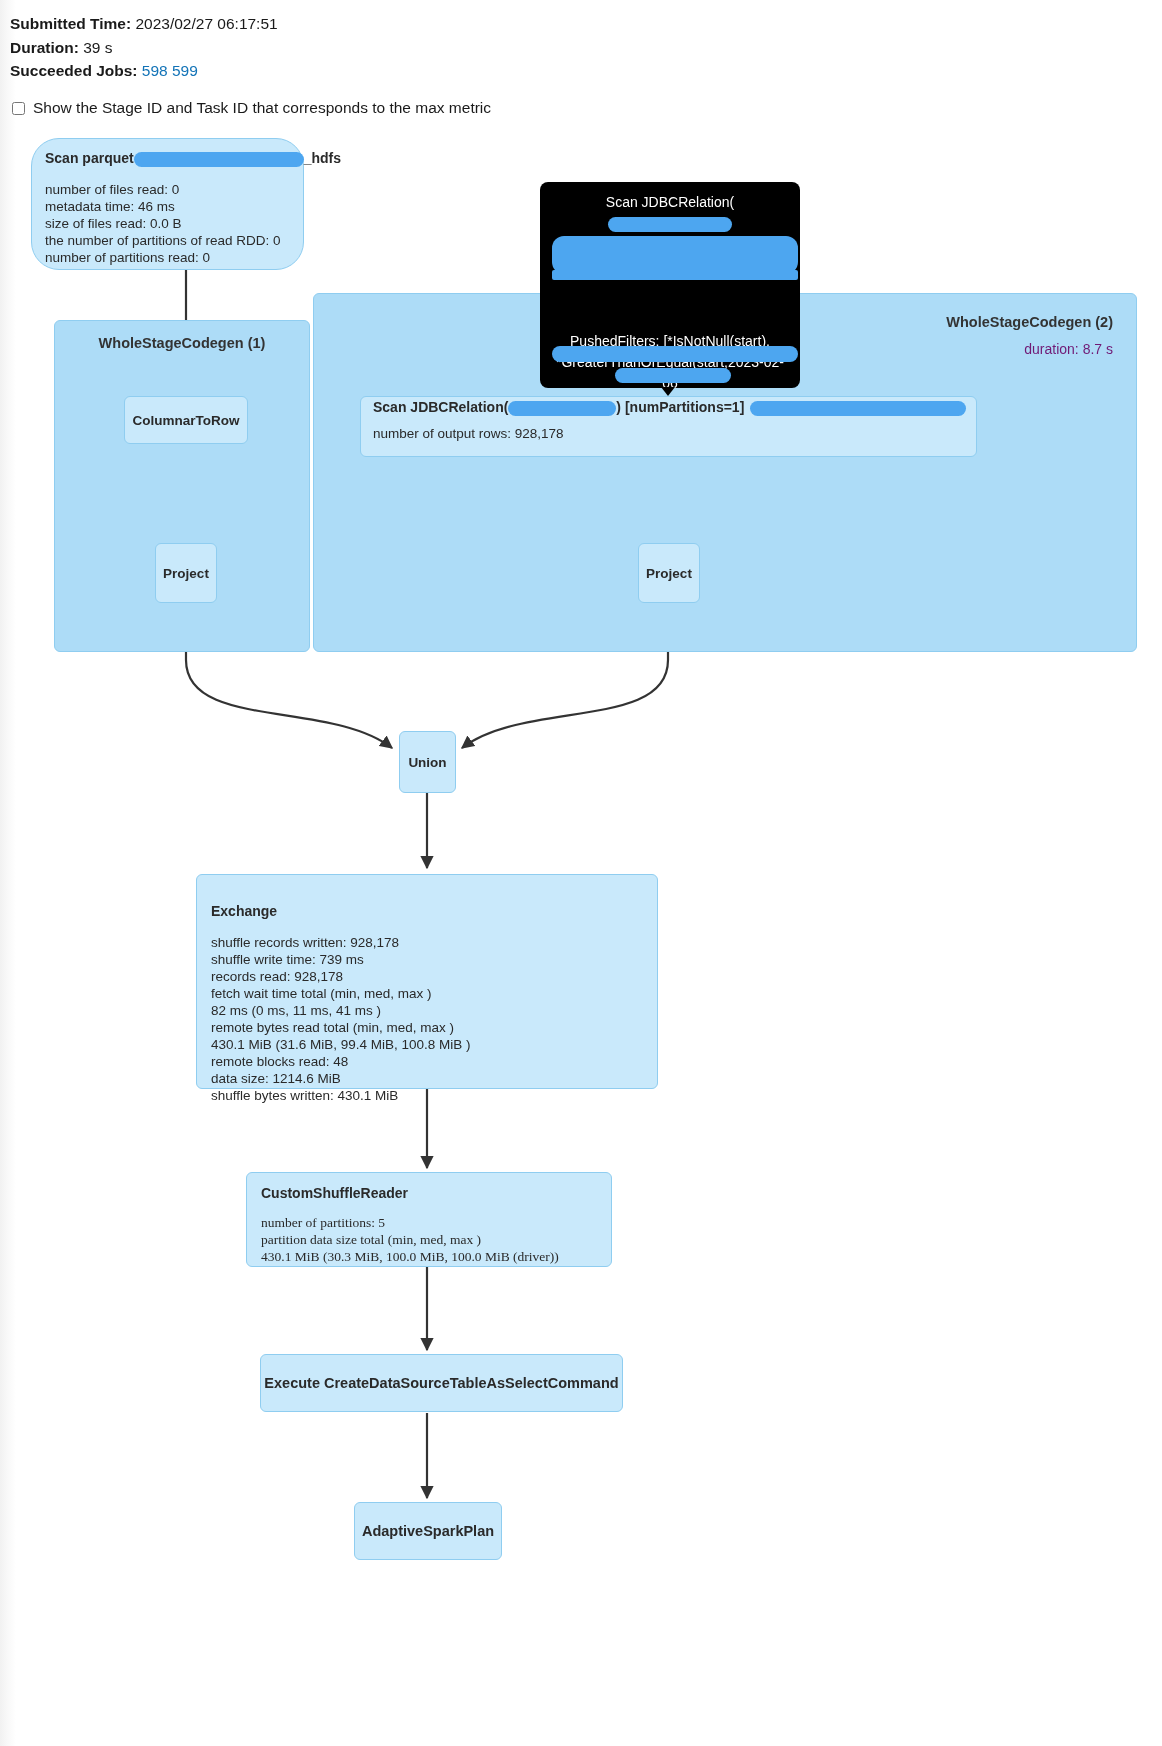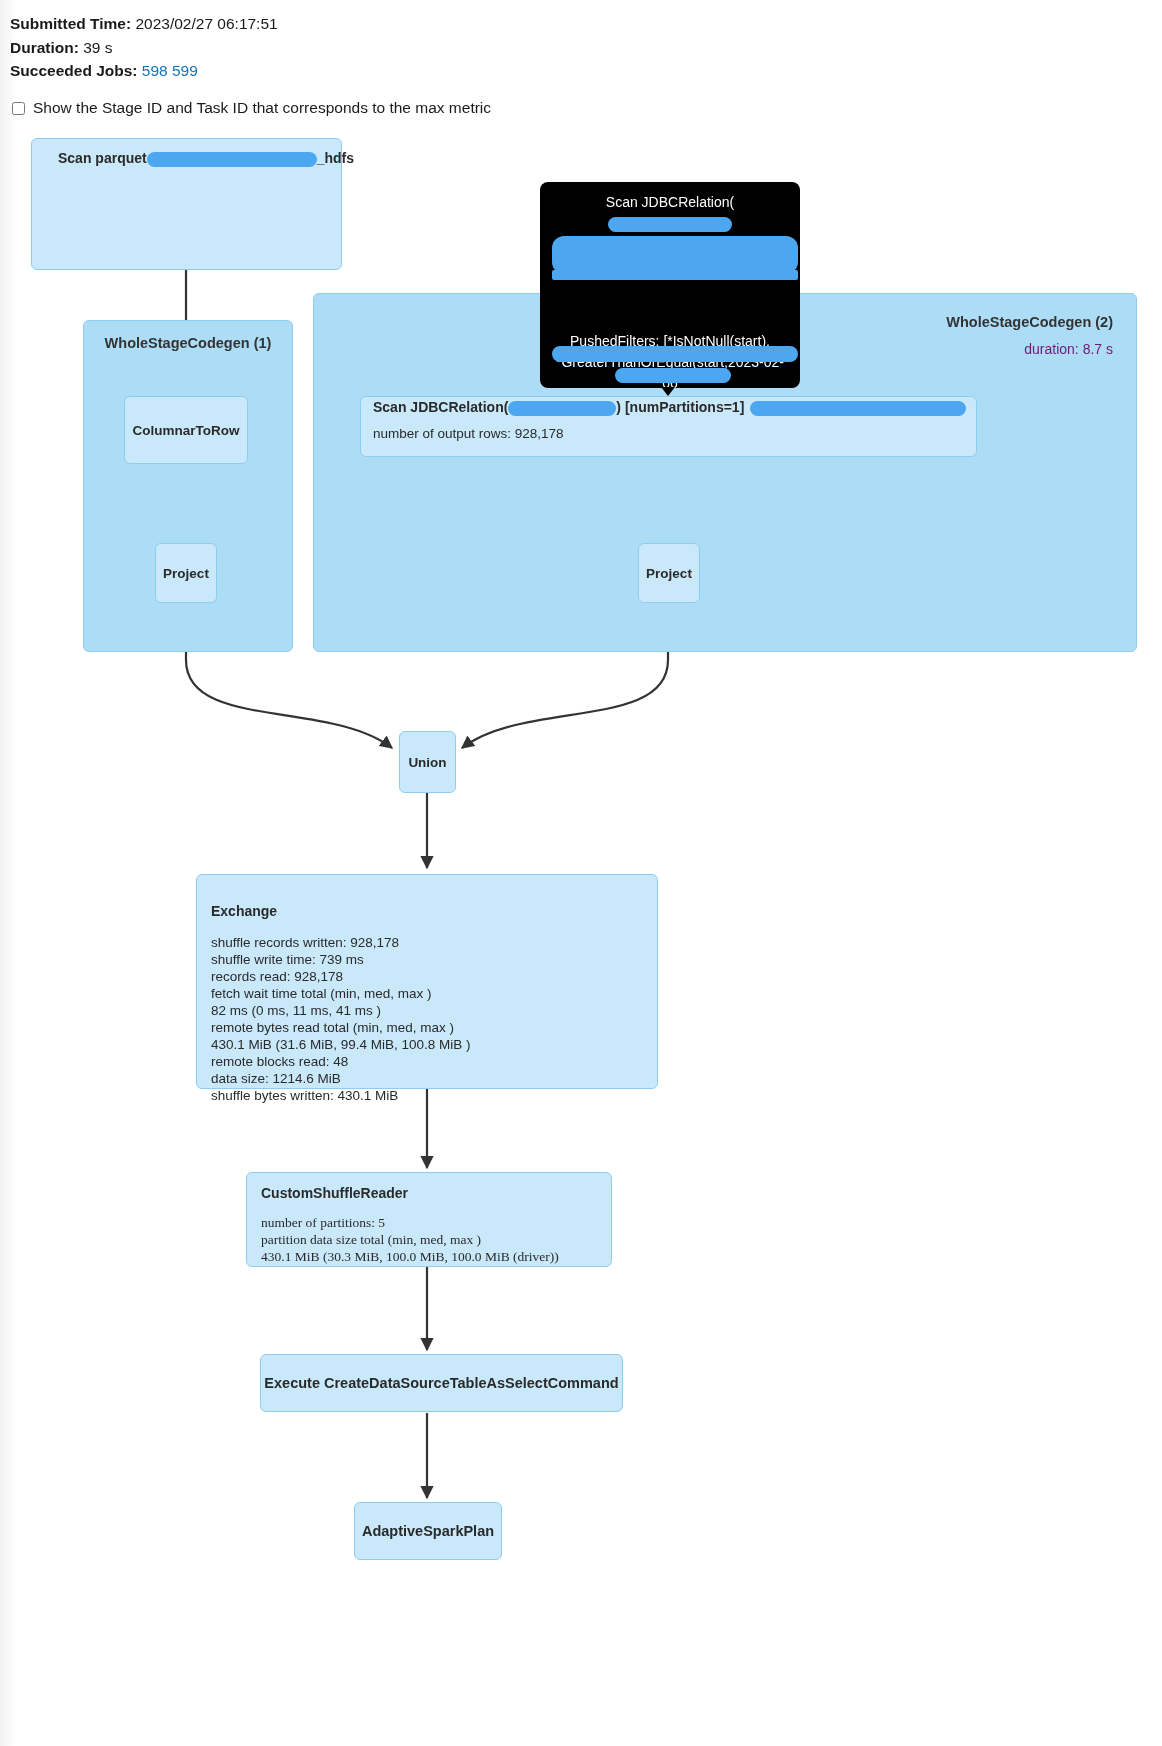--- a/index.html
+++ b/index.html
@@ -187,36 +187,41 @@
       <path d="M 427,1089 L 427,1168"></path>
 
       <path d="M 427,1267 L 427,1350"></path>
 
       <path d="M 427,1413 L 427,1498"></path>
 
       <path d="M 668,388 L 668,396"></path>
     </g>
   </svg>
 
-  <div class="cluster" style="left:83px; top:320px; width:210px; height:332px;">
+  <div class="cluster" style="left:54px; top:320px; width:256px; height:332px;">
     <div class="clabel" style="left:0; right:0; top:14px; text-align:center;">WholeStageCodegen (1)</div>
   </div>
 
   <div class="cluster" style="left:313px; top:293px; width:824px; height:359px;">
     <div class="clabel" style="right:23px; top:20px;">WholeStageCodegen (2)</div>
     <div class="cdur" style="right:23px; top:47px;">duration: 8.7 s</div>
   </div>
 
-  <div class="node" style="left:31px; top:138px; width:311px; height:132px; padding:11px 26px;">
+  <div class="node" style="left:31px; top:138px; width:273px; height:132px; padding:11px 13px;border-radius:28px;">
     <div class="title">
       <span>Scan parquet</span><span class="redact" style="width:170px;"></span><span>_hdfs</span>
     </div>
-  </div>
-
-  <div class="node plain" style="left:124px; top:396px; width:124px; height:68px;">
+    <div class="metrics">number of files read: 0
+metadata time: 46 ms
+size of files read: 0.0 B
+the number of partitions of read RDD: 0
+number of partitions read: 0</div>
+  </div>
+
+  <div class="node plain" style="left:124px; top:396px; width:124px; height:48px;">
     <span>ColumnarToRow</span>
   </div>
 
   <div class="node plain" style="left:155px; top:543px; width:62px; height:60px;">
     <span>Project</span>
   </div>
 
   <div class="node" style="left:360px; top:396px; width:617px; height:61px; padding:2px 12px;">
     <div class="title">
       <span>Scan JDBCRelation(</span><span class="redact" style="width:108px;"></span><span>) [numPartitions=1]</span><span class="redact" style="width:216px; margin-left:6px;"></span>

